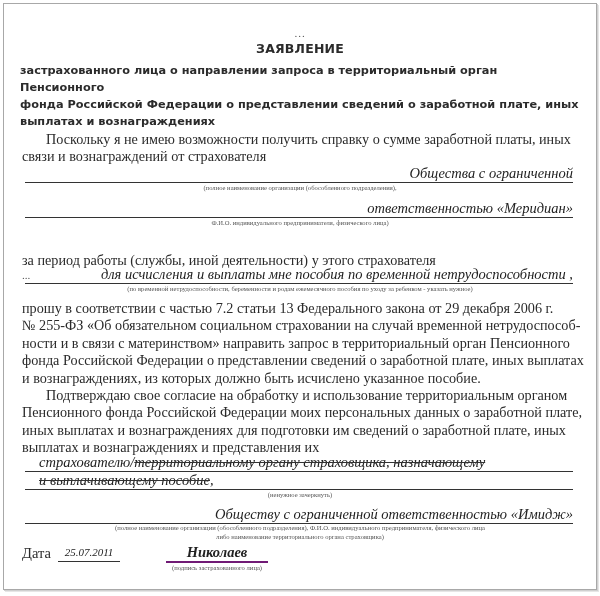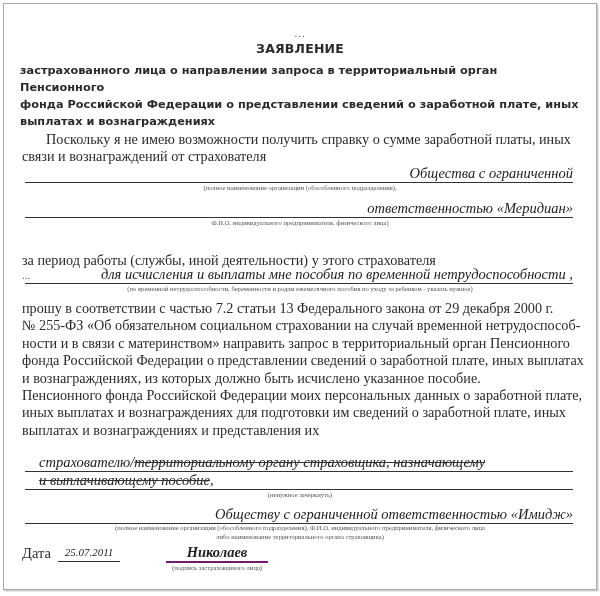--- a/index.html
+++ b/index.html
@@ -60,28 +60,29 @@
 <div class="para" style="top:252px;">
   <span class="ln">за период работы (службы, иной деятельности) у этого страхователя</span>
   <span class="ln" style="font-size:11px; line-height:12px; color:#555;">...</span>
 </div>
 <div class="fill" style="top:265px;">
   <span style="padding-left:16px;">для исчисления и выплаты мне пособия по временной нетрудоспособности ,</span>
 </div>
 <div class="caption" style="top:285px;">(по временной нетрудоспособности, беременности и родам ежемесячного пособия по уходу за ребенком - указать нужное)</div>
 
 <div class="para" style="top:300px;">
-  <span class="ln">прошу в соответствии с частью 7.2 статьи 13 Федерального закона от 29 декабря 2000 г.</span>
+  <span class="ln">прошу в соответствии с частью 7.2 статьи 13 Федерального закона от 29 декабря 2006 г.</span>
   <span class="ln">№ 255-ФЗ «Об обязательном социальном страховании на случай временной нетрудоспособ-</span>
   <span class="ln">ности и в связи с материнством» направить запрос в территориальный орган Пенсионного</span>
   <span class="ln">фонда Российской Федерации о представлении сведений о заработной плате, иных выплатах</span>
   <span class="ln">и вознаграждениях, из которых должно быть исчислено указанное пособие.</span>
 </div>
 
 <div class="para" style="top:387px;">
+  <span class="ln indent">Подтверждаю свое согласие на обработку и использование территориальным органом</span>
   <span class="ln">Пенсионного фонда Российской Федерации моих персональных данных о заработной плате,</span>
   <span class="ln">иных выплатах и вознаграждениях для подготовки им сведений о заработной плате, иных</span>
   <span class="ln">выплатах и вознаграждениях и представления их</span>
 </div>
 
 <div class="fill" style="top:453px; text-align:left;">
   <span style="padding-left:14px;">страхователю/</span><span class="strike">территориальному органу страховщика, назначающему</span>
 </div>
 <div class="fill" style="top:471px; text-align:left;">
   <span class="strike" style="padding-left:14px;">и выплачивающему пособие</span><span>,</span>

